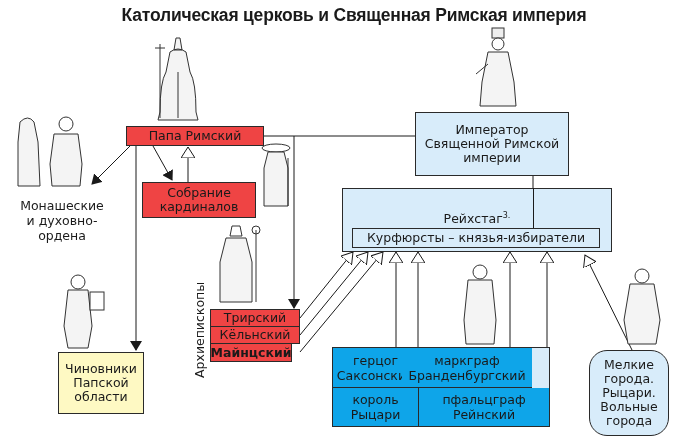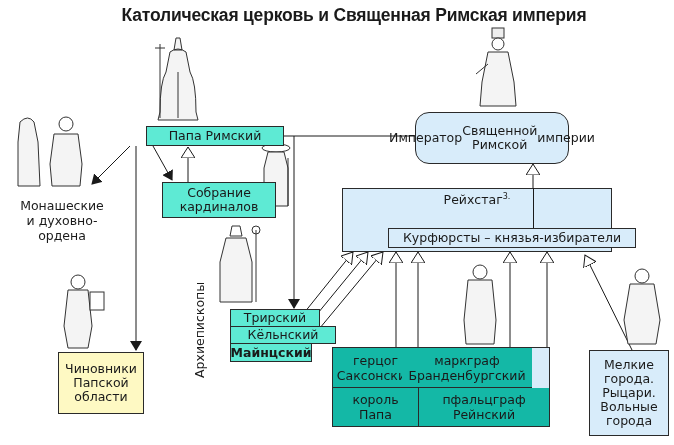--- a/index.html
+++ b/index.html
@@ -4,31 +4,31 @@
 <style>
   html, body { margin:0; padding:0; background:#ffffff; }
   body { width:674px; height:445px; position:relative; overflow:hidden;
          font-family:"DejaVu Sans", "Liberation Sans", sans-serif; color:#1a1a1a; }
   .title { position:absolute; left:17px; top:5px; width:674px; text-align:center;
            font-family:"Liberation Sans", sans-serif; font-weight:bold; font-size:17.5px;
            letter-spacing:-0.2px; color:#1a1a1a; }
   .box { position:absolute; box-sizing:border-box; border:1px solid #2a2a2a;
          display:flex; align-items:center; justify-content:center; text-align:center;
          font-size:12.5px; line-height:14px; }
-  .white { background:#5eead4;margin-left:20px; }
+  .white { background:#ef4444; }
   .blue { background:#d8ecfa; }
   .green { background:#fef9c3; }
   .label { position:absolute; text-align:center; font-size:12.5px; line-height:15px; }
   .vert { position:absolute; transform:rotate(-90deg); transform-origin:left top;
           font-size:12.5px; white-space:nowrap; }
   svg.lines { position:absolute; left:0; top:0; }
   .fig { position:absolute; }
   .cell { position:absolute; box-sizing:border-box; display:flex; align-items:center;
           justify-content:center; text-align:center; font-size:12.5px; line-height:15px;
-          background:#14b8a6; }
+          background:#0ea5e9; }
 </style>
 </head>
 <body>
 
 <div class="title">Католическая церковь и Священная Римская империя</div>
 
 <svg class="lines" width="674" height="445">
   <defs>
     <marker id="fillArrow" markerWidth="10" markerHeight="12" refX="9" refY="6" orient="auto" markerUnits="userSpaceOnUse">
       <path d="M0,0 L10,6 L0,12 Z" fill="#1a1a1a"></path>
@@ -108,30 +108,30 @@
 
 <div class="box white" style="left:126px;top:126px;width:138px;height:20px;">
   <span>Папа Римский</span>
 </div>
 
 <div class="box white" style="left:142px;top:182px;width:114px;height:36px;flex-direction:column;">
   <span>Собрание</span>
   <span>кардиналов</span>
 </div>
 
-<div class="box blue" style="left:415px;top:112px;width:154px;height:52px;flex-direction:row;border-radius:14px;">
+<div class="box blue" style="left:415px;top:112px;width:154px;height:64px;flex-direction:column;">
   <span>Император</span>
   <span>Священной Римской</span>
   <span>империи</span>
 </div>
 
-<div class="box blue" style="left:342px;top:188px;width:270px;height:64px;align-items:flex-start;padding-top:1px;">
+<div class="box blue" style="left:342px;top:188px;width:270px;height:64px;align-items:flex-start;padding-top:20px;">
   <span><span>Рейхстаг</span><sup style="font-size:8px">3.</sup></span>
 </div>
-<div class="box blue" style="left:352px;top:228px;width:248px;height:20px;margin-left:36px;">
+<div class="box blue" style="left:352px;top:228px;width:248px;height:20px;">
   <span>Курфюрсты – князья-избиратели</span>
 </div>
 
 <div style="position:absolute;left:533px;top:188px;width:1px;height:40px;background:#1a1a1a;"></div>
 
 <div class="label" style="left:4px;top:198px;width:116px;">
   <div>Монашеские</div>
   <div>и духовно-</div>
   <div>ордена</div>
 </div>
@@ -140,45 +140,45 @@
   <span>Чиновники</span>
   <span>Папской</span>
   <span>области</span>
 </div>
 
 <div class="vert" style="left:192px;top:378px;">Архиепископы</div>
 
 <div class="box white" style="left:210px;top:309px;width:90px;height:18px;">
   <span>Трирский</span>
 </div>
-<div class="box white" style="left:210px;top:326px;width:106px;height:18px;">
+<div class="box white" style="left:210px;top:326px;width:90px;height:18px;">
   <span>Кёльнский</span>
 </div>
 <div class="box white" style="left:210px;top:343px;width:82px;height:19px;font-weight:bold;">
   <span>Майнцский</span>
 </div>
 
 <div style="position:absolute;left:332px;top:347px;width:218px;height:80px;border:1px solid #2a2a2a;box-sizing:border-box;background:#d8ecfa;">
   <div class="cell" style="left:0;top:0;width:86px;height:40px;border-right:1px solid #2a2a2a;border-bottom:1px solid #2a2a2a;flex-direction:column;">
     <span>герцог</span>
     <span>Саксонский</span>
   </div>
   <div class="cell" style="left:69px;top:0;width:130px;height:40px;border-bottom:1px solid #2a2a2a;flex-direction:column;">
     <span>маркграф</span>
     <span>Бранденбургский</span>
   </div>
   <div class="cell" style="left:0;top:40px;width:86px;height:38px;border-right:1px solid #2a2a2a;flex-direction:column;">
     <span>король</span>
-    <span>Папа</span>
+    <span>Рыцари</span>
   </div>
   <div class="cell" style="left:86px;top:40px;width:130px;height:38px;flex-direction:column;">
     <span>пфальцграф</span>
     <span>Рейнский</span>
   </div>
 </div>
 
-<div class="box blue" style="left:589px;top:350px;width:80px;height:86px;flex-direction:column;">
+<div class="box blue" style="left:589px;top:350px;width:80px;height:86px;flex-direction:column;border-radius:18px;">
   <span>Мелкие</span>
   <span>города.</span>
   <span>Рыцари.</span>
   <span>Вольные</span>
   <span>города</span>
 </div>
 
 </body></html>

